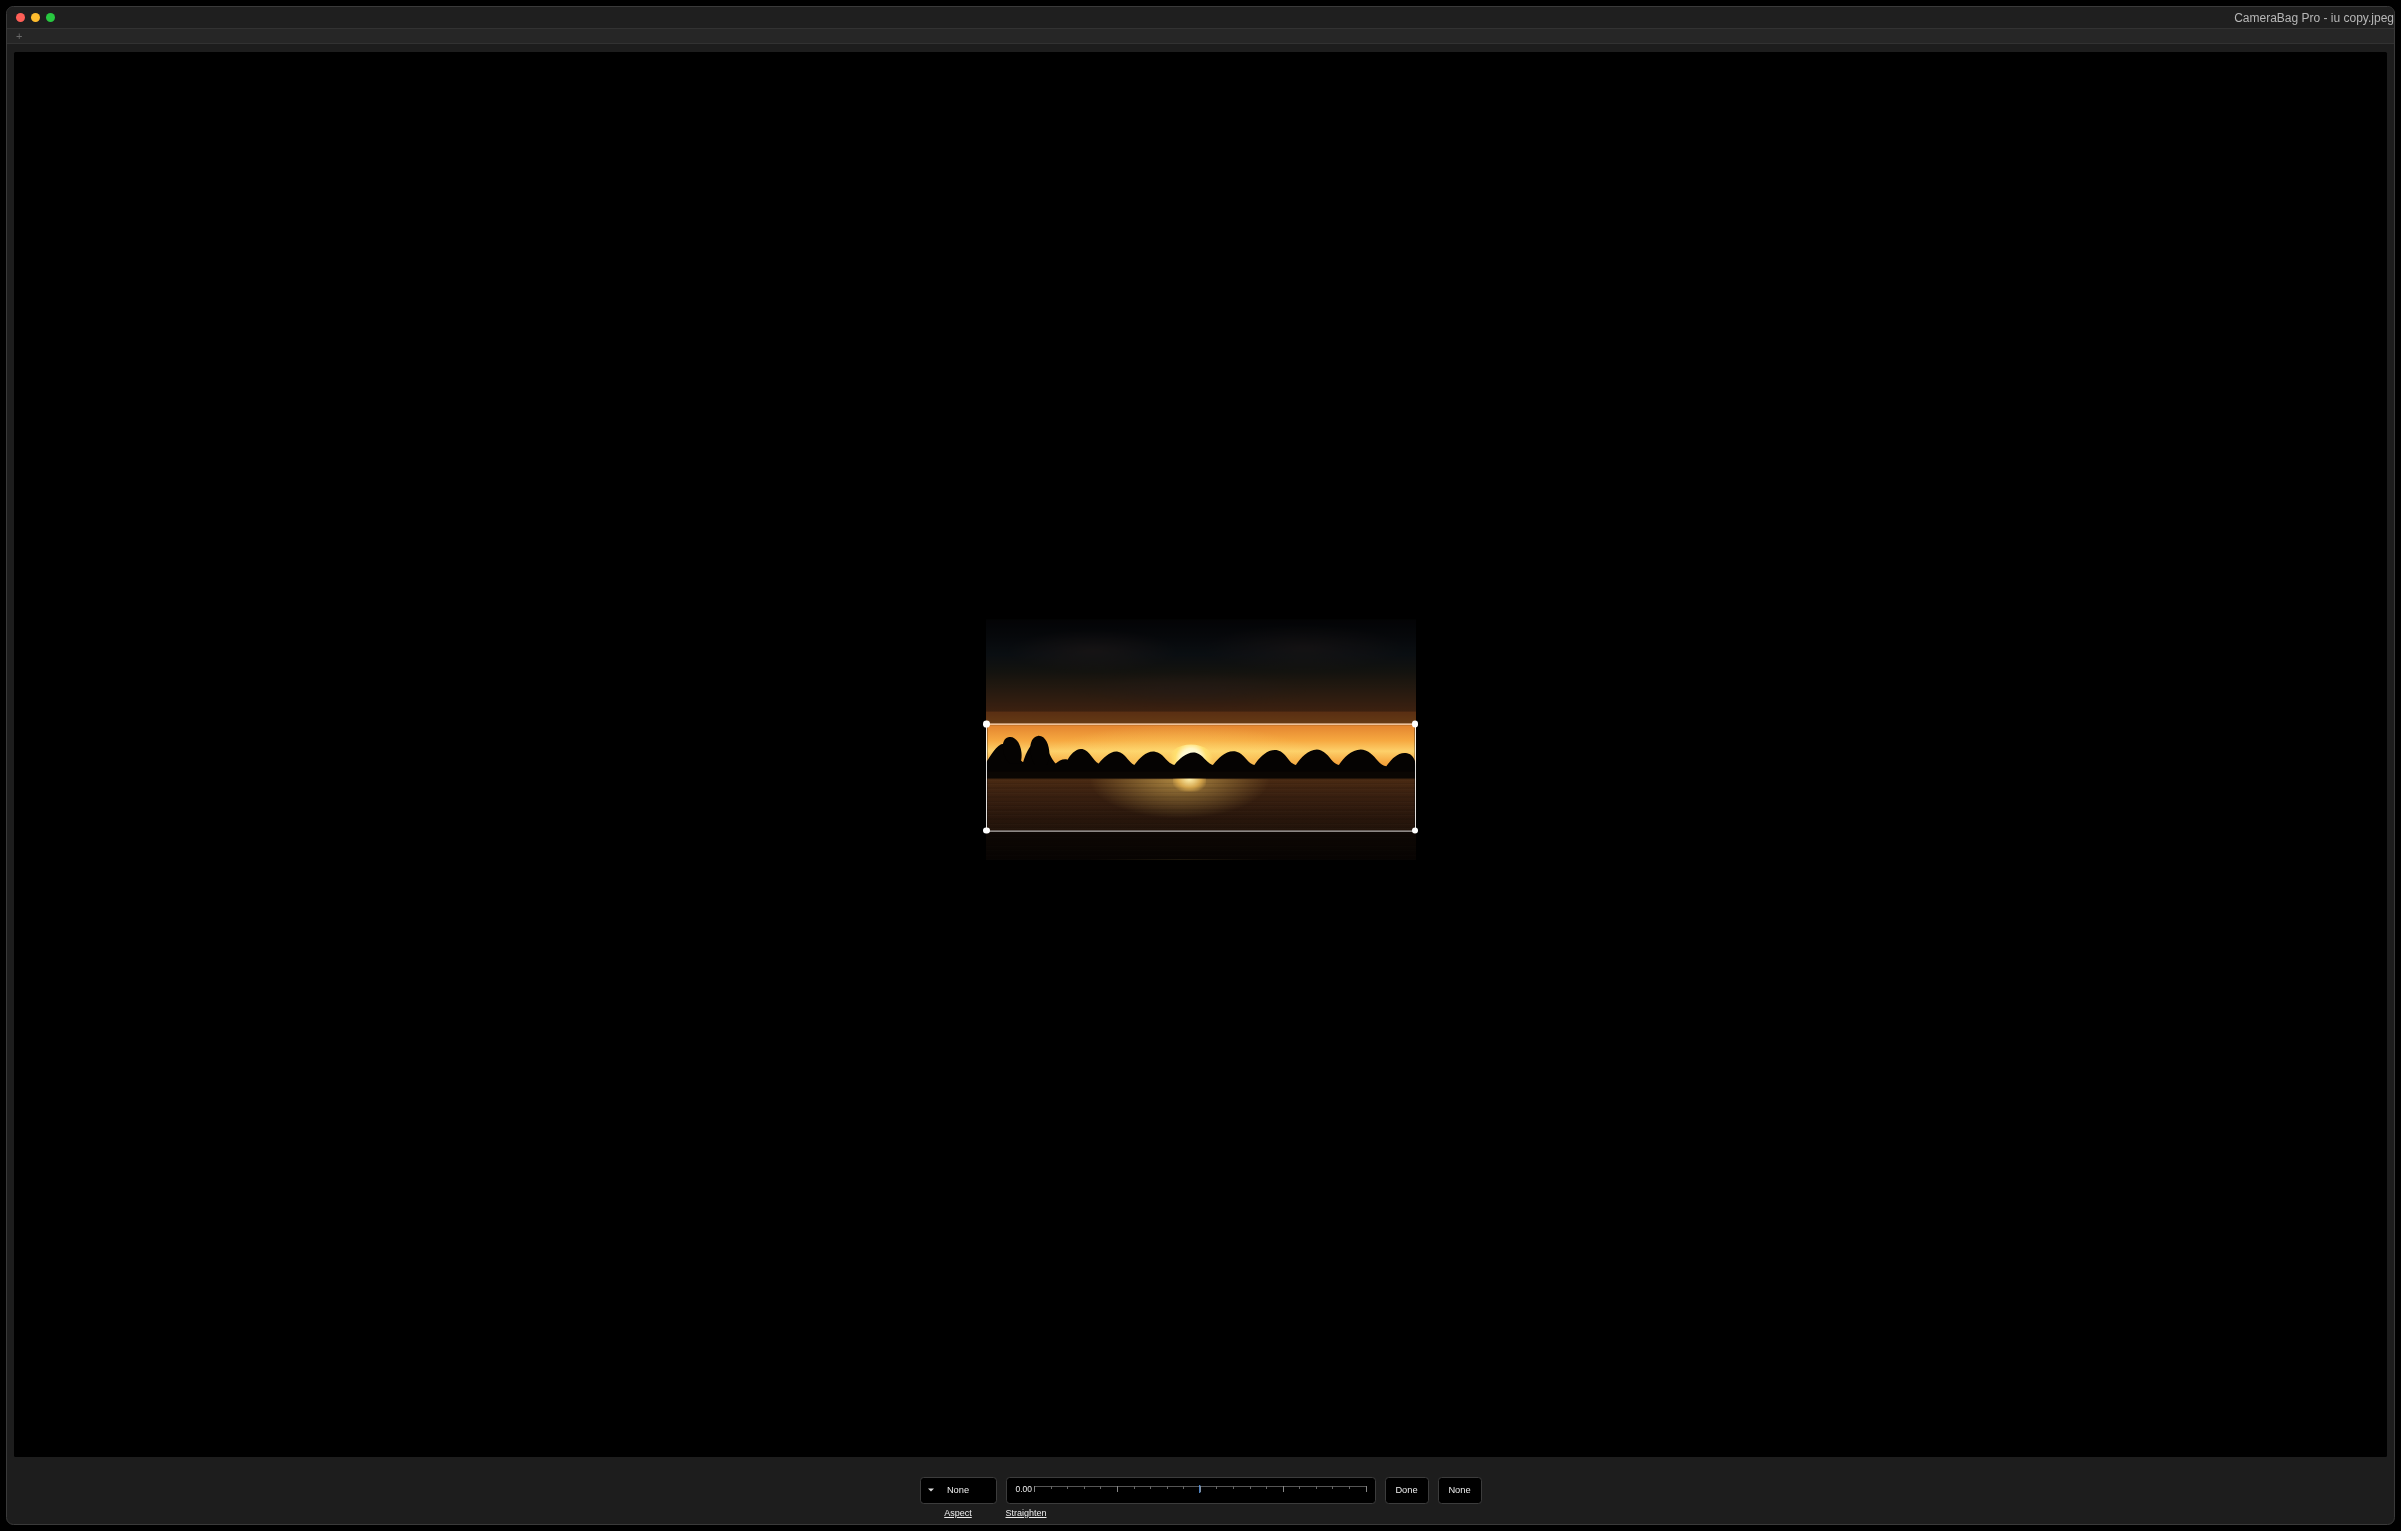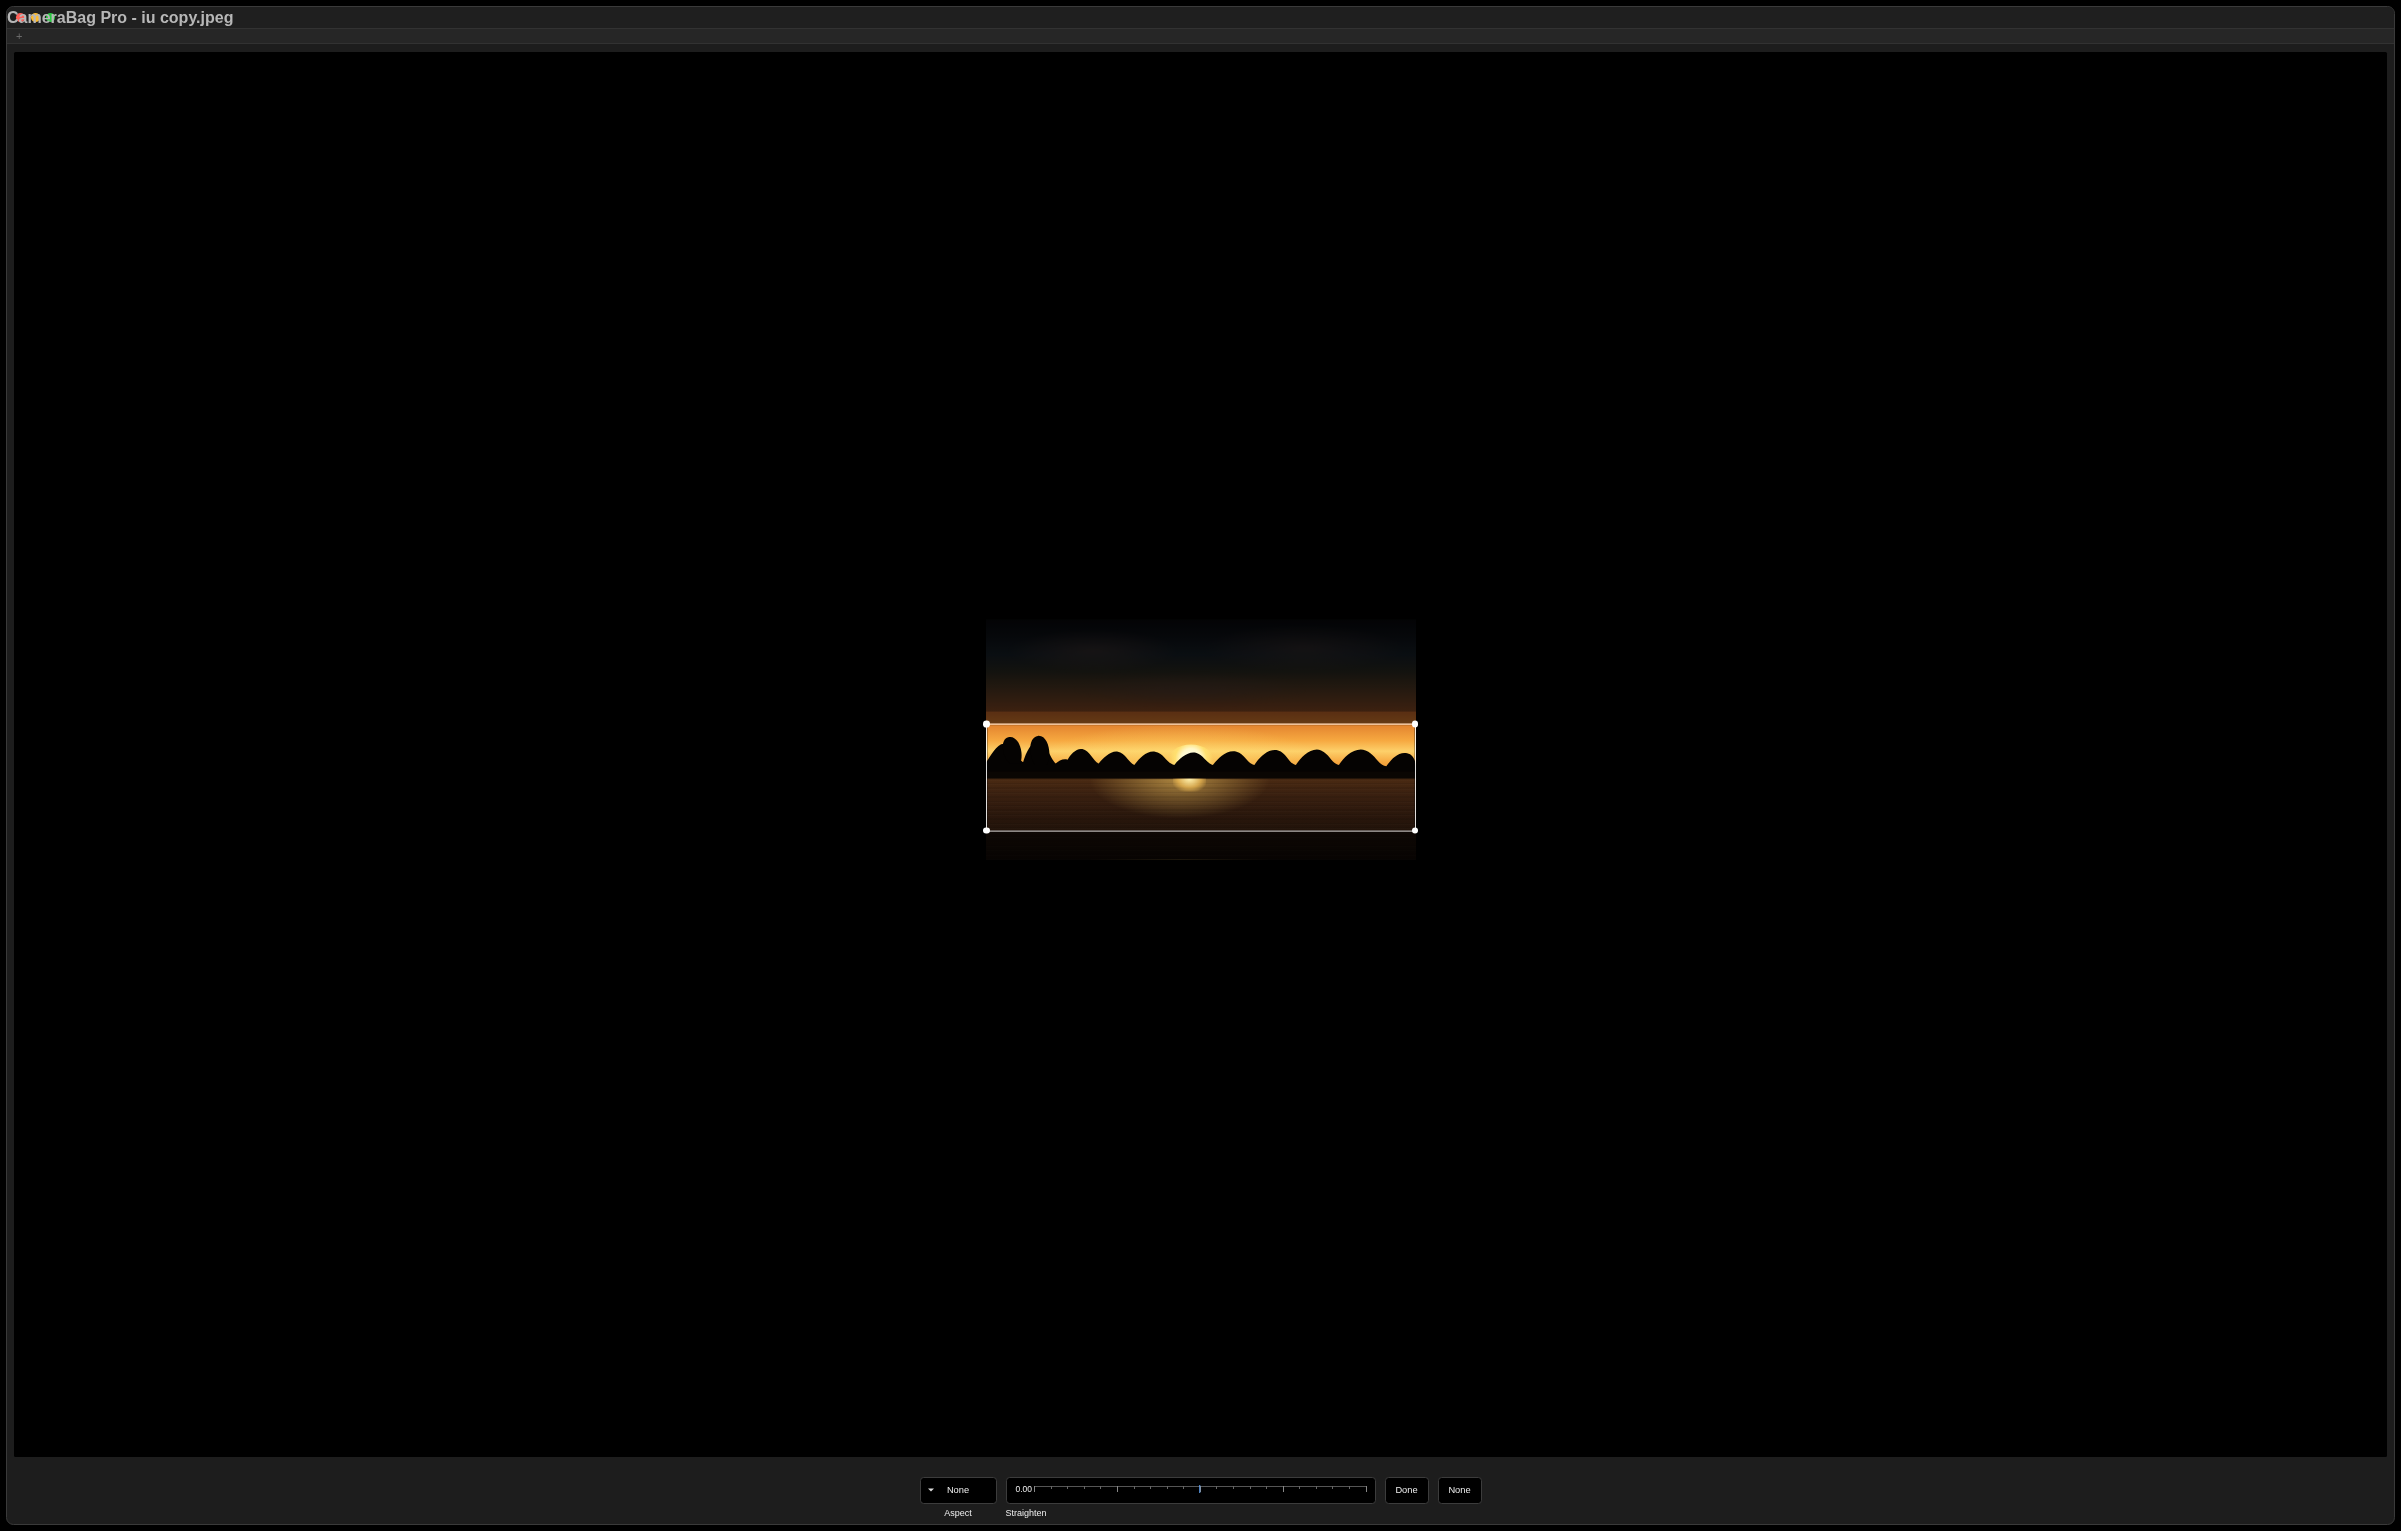--- a/index.html
+++ b/index.html
@@ -38,24 +38,24 @@
   }
   .tl {
     width: 9px; height: 9px; border-radius: 50%;
   }
   .tl.red { background: #ff5f57; }
   .tl.yellow { background: #febc2e; }
   .tl.green { background: #28c840; }
   .title {
     position: absolute;
     left: 0; right: 0;
-    text-align: left;
+    text-align: right;
     color: #b7b7b7;
-    font-size: 16px;
-    font-weight: 700;
+    font-size: 12px;
+    font-weight: 400;
     pointer-events: none;
   }
   
   .tabstrip {
     height: 16.3px;
     background: #262626;
     border-top: 0.7px solid #323232;
     border-bottom: 0.7px solid #323232;
     display: flex;
     align-items: center;
@@ -223,21 +223,21 @@
   .ruler .tick{
     position:absolute; top:0; width:0.7px; background:#666;
   }
   .ruler .tick.minor{ height:3.7px; }
   .ruler .tick.major{ height:6px; background:#888;}
   .ruler .marker{
     position:absolute; top:-0.7px; width:1.5px; height:8.1px; background:#66aaff; left:50%; transform:translateX(-50%);
   }
   .reset-btn, .done-btn { width:44px; }
   .label-row {
-    display:flex; gap:9px; font-size:9px; color:#eee;
+    display:flex; gap:9px; font-size:9px; color:#eee;text-decoration:underline;
   }
   .lbl-aspect{ width:77px; text-align:center;}
   .lbl-straighten{ width:370px; text-align:left;}
   .lbl-spacer{ width:44px;}
 </style>
 </head>
 <body>
 
 <div class="window">
 

